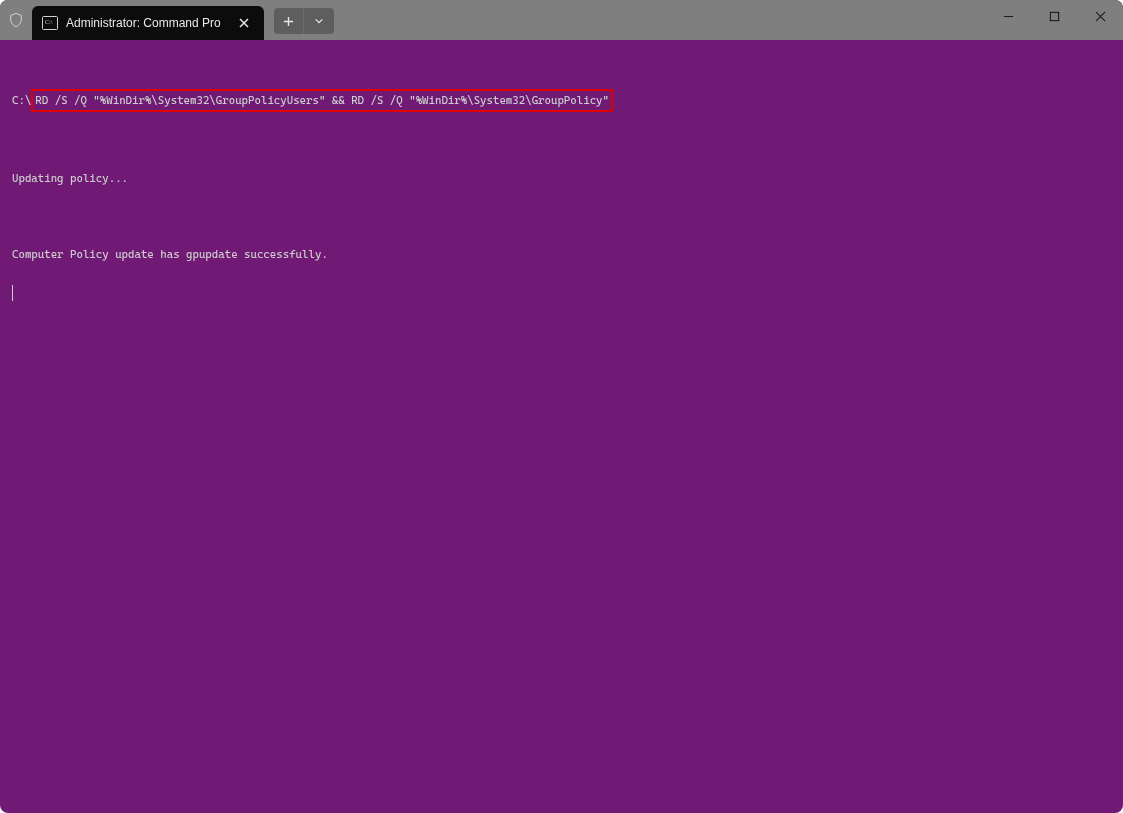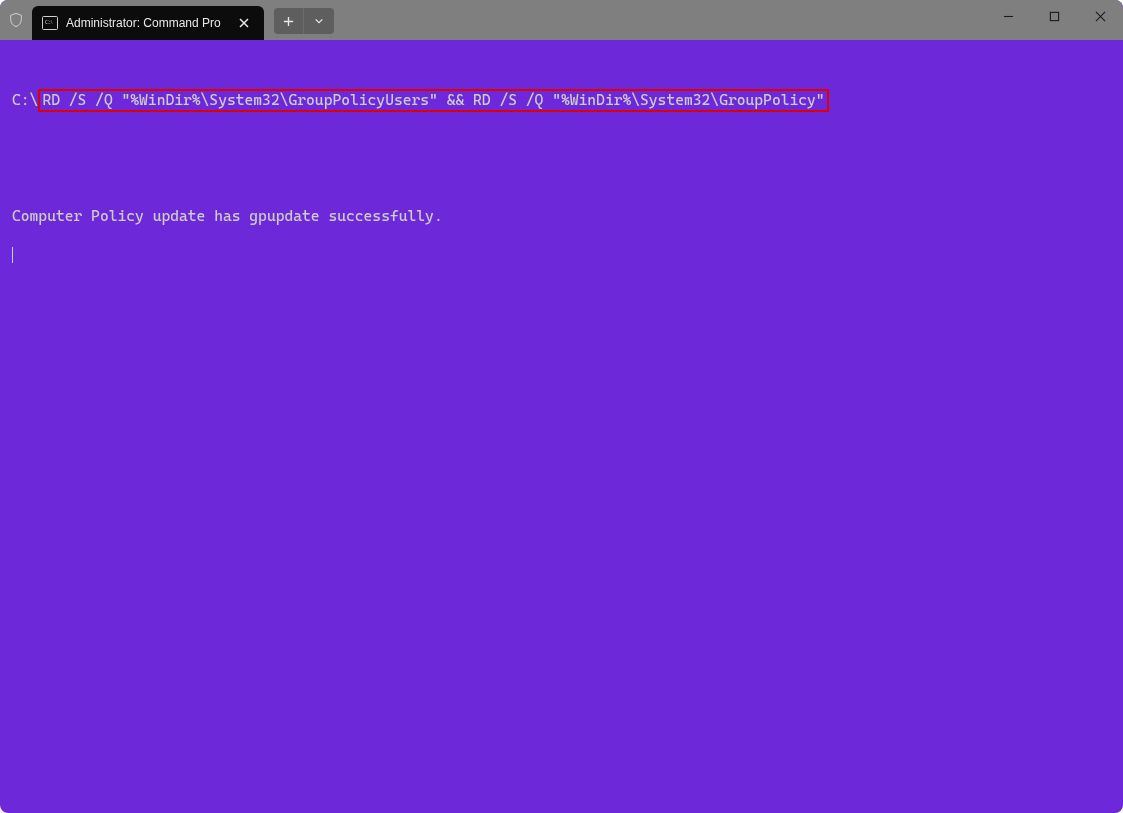--- a/index.html
+++ b/index.html
@@ -1,18 +1,18 @@
 <!DOCTYPE html>
 <html><head>
 <meta charset="utf-8">
 <style>
   * { margin:0; padding:0; box-sizing:border-box; }
   html,body { width:1123px; height:813px; background:#fff; font-family:"Segoe UI",Arial,sans-serif; overflow:hidden; }
 
-  .window { position:relative; width:1123px; height:813px; background:#6d28d9; border-radius:8px; overflow:hidden; }
+  .window { position:relative; width:1123px; height:813px; background:#701a75; border-radius:8px; overflow:hidden; }
 
   
   .titlebar { position:relative; height:40px; background:#7f7f7f; display:flex; align-items:center; }
   .shield { width:32px; height:40px; display:flex; align-items:center; justify-content:center; flex:none; }
   .shield svg { width:16px; height:16px; stroke:#d0d0d0; fill:none; stroke-width:1.5; }
 
   .tab { position:relative; height:34px; margin-top:6px; background:#0c0c0c; border-radius:6px 6px 0 0; display:flex; align-items:center; padding:0 10px 0 10px; min-width:232px; color:#e8e8e8; font-size:12px; }
   .tab .cmd-icon { width:16px; height:16px; margin-right:8px; display:flex; align-items:center; justify-content:center; }
   .tab .cmd-icon svg { width:16px; height:16px; }
   .tab .label { flex:1; white-space:nowrap; overflow:hidden; text-overflow:clip; }
@@ -28,21 +28,21 @@
   .btn.chev svg { width:10px; height:10px; }
 
   .win-controls { position:absolute; right:0; top:0; display:flex; height:32px; }
   .wc { width:46px; height:32px; display:flex; align-items:center; justify-content:center; }
   .wc svg { stroke:#1c1c1c; fill:none; stroke-width:1.2; }
   .wc.min svg { width:11px; height:11px; }
   .wc.max svg { width:11px; height:11px; }
   .wc.cls svg { width:11px; height:11px; }
 
   
-  .terminal { position:absolute; left:0; right:0; top:40px; bottom:0; padding:30px 12px 12px 12px; font-family:Consolas,"Cascadia Mono",monospace; font-size:15px; line-height:19px; color:#cccccc; white-space:pre; }
+  .terminal { position:absolute; left:0; right:0; top:40px; bottom:0; padding:30px 12px 12px 12px; font-family:Consolas,"Cascadia Mono",monospace; font-size:11px; line-height:19px; color:#cccccc; white-space:pre; }
   .line { display:block; }
   .hl-box { border:2px solid #e00000; padding:0 2px; display:inline-block; }
   .cursor { display:inline-block; width:1px; height:16px; background:#cccccc; vertical-align:middle; }
 </style>
 </head>
 <body>
 
 <div class="window">
 
   <div class="titlebar">
@@ -95,18 +95,19 @@
         <svg viewBox="0 0 12 12">
             <path d="M1 1 L11 11 M11 1 L1 11"></path>
           </svg>
       </div>
     </div>
   </div>
 
   <div class="terminal">
 <span class="line"><span>C:\</span><span class="hl-box"><span>RD /S /Q "%WinDir%\System32\GroupPolicyUsers"</span><span> &amp;&amp; </span><span>RD /S /Q "%WinDir%\System32\GroupPolicy"</span></span></span>
 <span class="line"> </span>
+<span class="line">Updating policy...</span>
 <span class="line"> </span>
 <span class="line">Computer Policy update has gpupdate successfully.</span>
 <span class="line"><span class="cursor"></span></span>
   </div>
 
 </div>
 
 </body></html>

